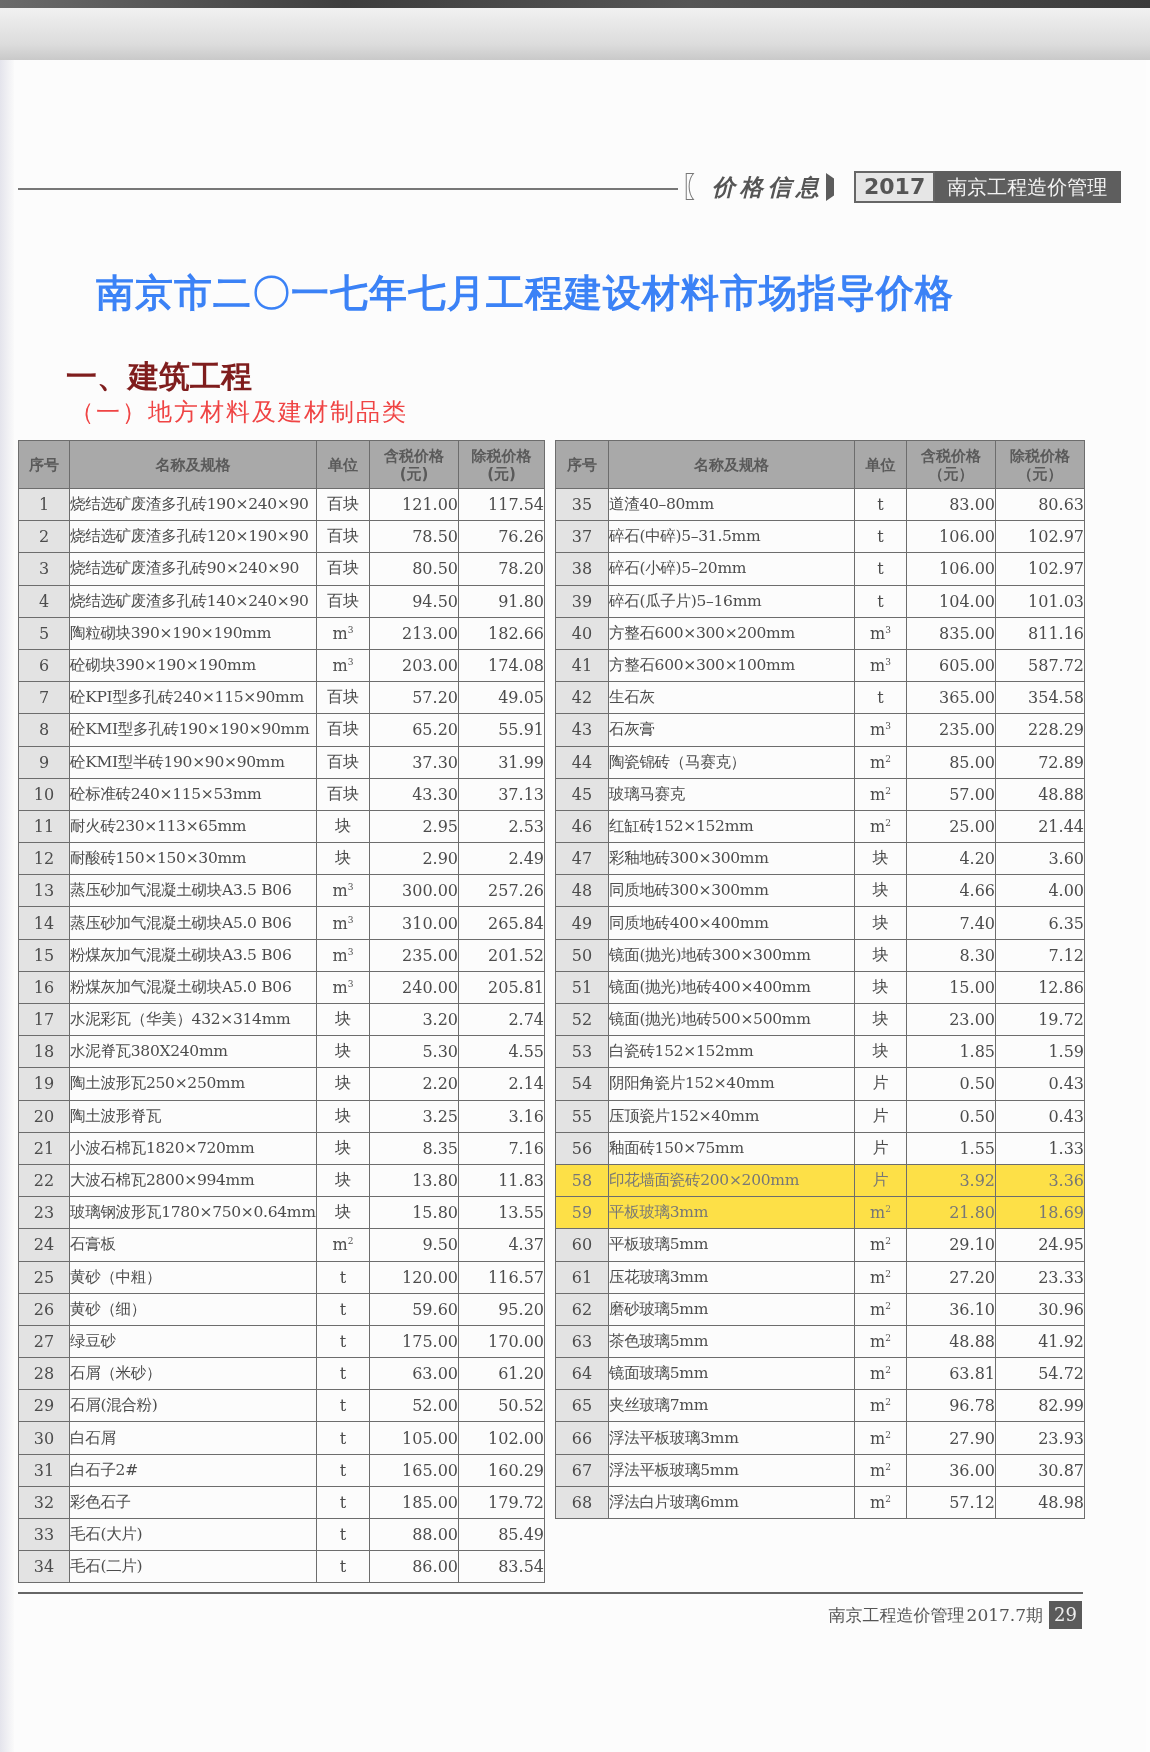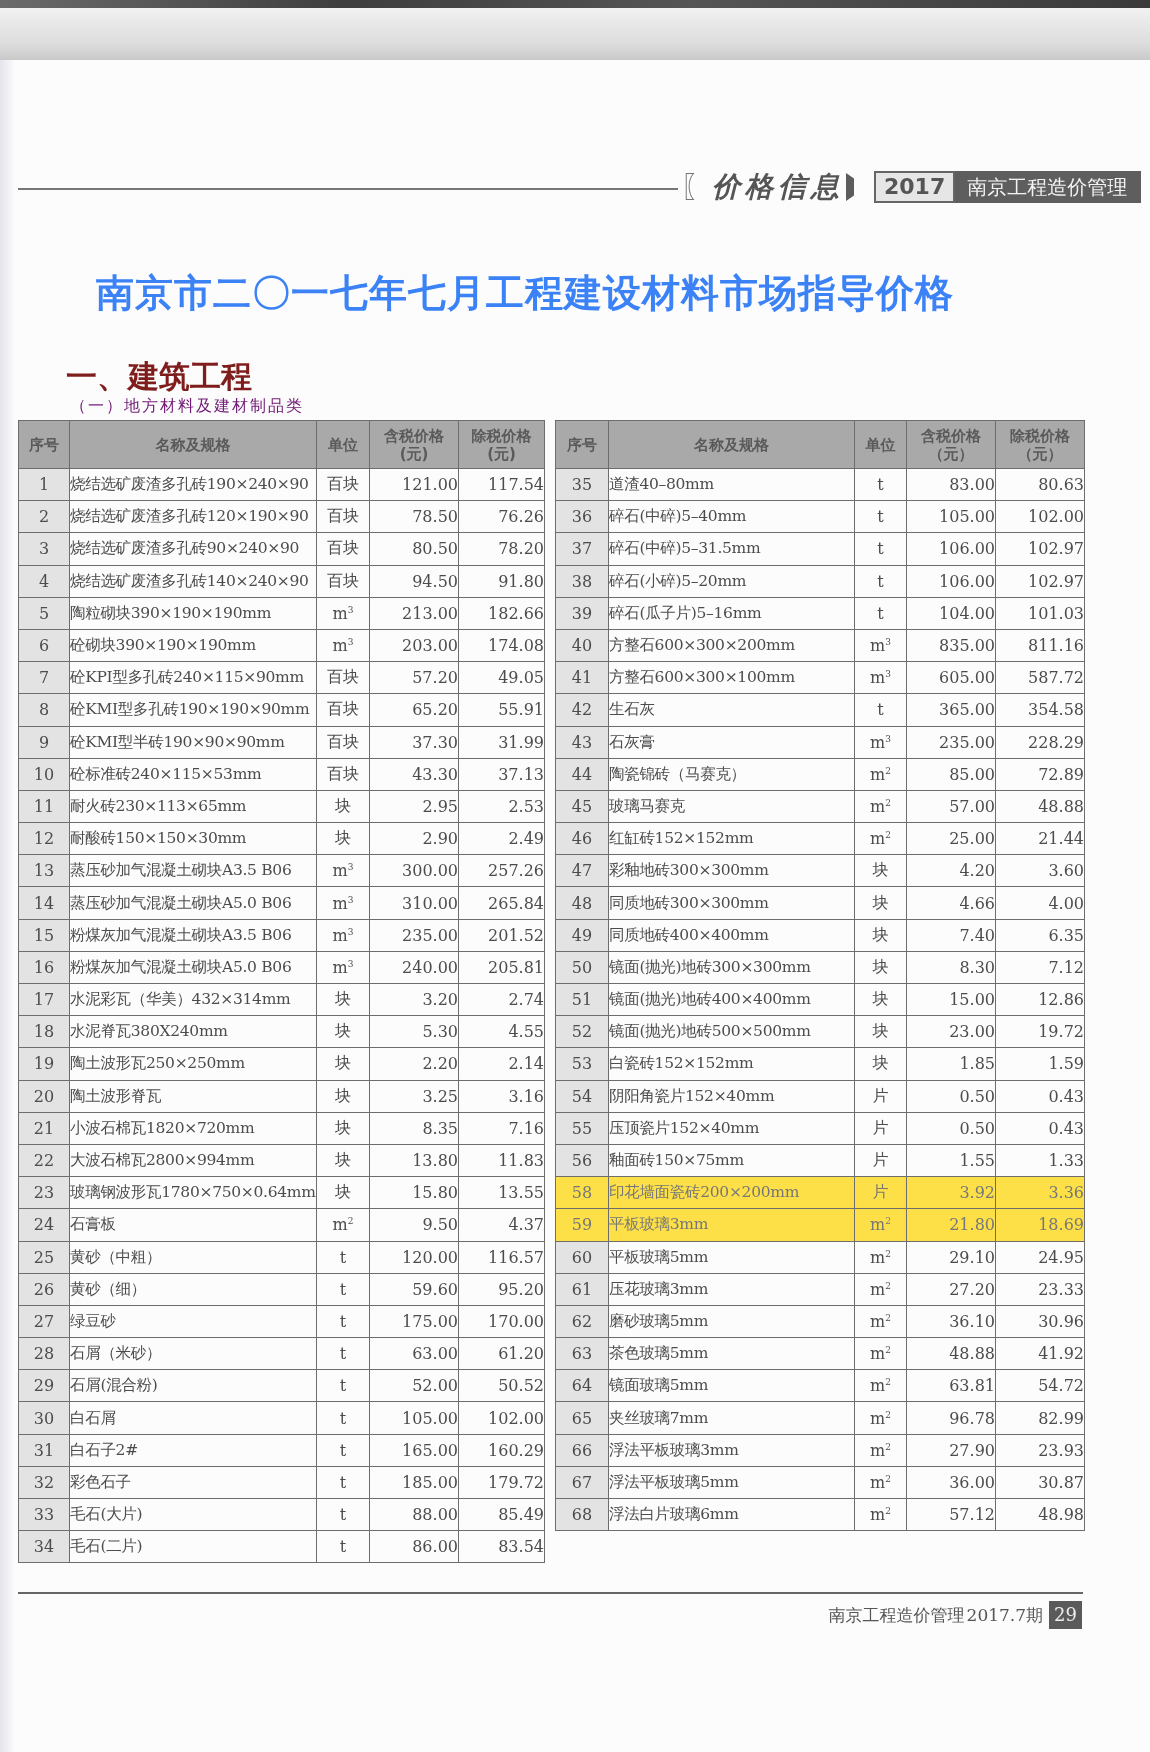--- a/index.html
+++ b/index.html
@@ -21,38 +21,38 @@
     position: absolute; left: 4px; top: 60px; width: 1142px; height: 1692px;
     background: #fcfcfc;
   }
   .header-rule {
     position: absolute; left: 18px; top: 188px; width: 660px; height: 2px; background: #777;
   }
   .header-badge {
     position: absolute; left: 680px; top: 171px; display: flex; align-items: center; height: 32px;
   }
   .bracket { font-family: "DejaVu Serif", serif; font-size: 30px; color: #777; margin-right: 2px; }
-  .mag-tag { font-family: "DejaVu Serif", serif; font-size: 28px; font-weight: bold; color: #555; letter-spacing: 5px; font-style: italic; text-align: right; }
+  .mag-tag { font-family: "DejaVu Serif", serif; font-size: 23px; font-weight: bold; color: #555; letter-spacing: 5px; font-style: italic; text-align: right; }
   .bracket-close { display: inline-block; width: 8px; height: 28px; background: #5c5c5c; margin: 0 4px 0 2px; clip-path: polygon(0 0, 100% 20%, 100% 80%, 0 100%); }
   .year-box { background: #e6e6e6; border: 2px solid #666; color: #555; font-family: "DejaVu Sans", sans-serif; font-weight: bold; font-size: 22px; padding: 0 8px; height: 28px; line-height: 28px; margin-left: 16px; }
   .mag-name { background: #5e5e5e; color: #f2f2f2; font-family: "DejaVu Sans", sans-serif; font-size: 20px; height: 32px; line-height: 32px; padding: 0 14px 0 12px; }
   .main-title {
     position: absolute; left: 96px; top: 268px; font-family: "DejaVu Sans", sans-serif;
     font-size: 38px; font-weight: bold; color: #3b82f6; letter-spacing: 1px;
   }
   .section-title {
     position: absolute; left: 66px; top: 356px; font-family: Liberation Sans, sans-serif;
     font-size: 31px; font-weight: bold; color: #7f1d1d;
   }
   .subsection-title {
     position: absolute; left: 70px; top: 396px; font-family: "DejaVu Serif", serif;
-    font-size: 16px; color: #701a75; letter-spacing: 2px;
+    font-size: 24px; color: #ef4444; letter-spacing: 2px;
   }
   table.prices {
-    position: absolute; top: 420px; border-collapse: collapse; table-layout: fixed;
+    position: absolute; top: 440px; border-collapse: collapse; table-layout: fixed;
     font-size: 16px; color: #4c4c4c; border-radius: 24px;
   }
   table.prices th, table.prices td { border: 1px solid #6d6d6d; padding: 0; overflow: hidden; white-space: nowrap; }
   table.prices th {
     background: #a9a9a9; color: #5a5a5a; font-family: "DejaVu Sans", sans-serif;
     font-weight: bold; font-size: 15px; height: 47px; line-height: 18px; text-align: center;
   }
   table.prices td { height: 31.2px; }
   td.seq { background: #e3e3e3; text-align: center; }
   td.name { text-align: left; padding-left: 5px; font-size: 15.5px; letter-spacing: -0.3px; }
@@ -403,27 +403,20 @@
   </thead>
   <tbody id="tbody-right">
   <tr>
     <td class="seq">35</td>
     <td class="name">道渣40–80mm</td>
     <td class="unit"><span>t</span><sup></sup></td>
     <td class="num">83.00</td>
     <td class="num">80.63</td>
   </tr>
 
-  <tr>
-    <td class="seq">36</td>
-    <td class="name">碎石(中碎)5–40mm</td>
-    <td class="unit"><span>t</span><sup></sup></td>
-    <td class="num">105.00</td>
-    <td class="num">102.00</td>
-  </tr>
 
   <tr>
     <td class="seq">37</td>
     <td class="name">碎石(中碎)5–31.5mm</td>
     <td class="unit"><span>t</span><sup></sup></td>
     <td class="num">106.00</td>
     <td class="num">102.97</td>
   </tr>
 
   <tr>

